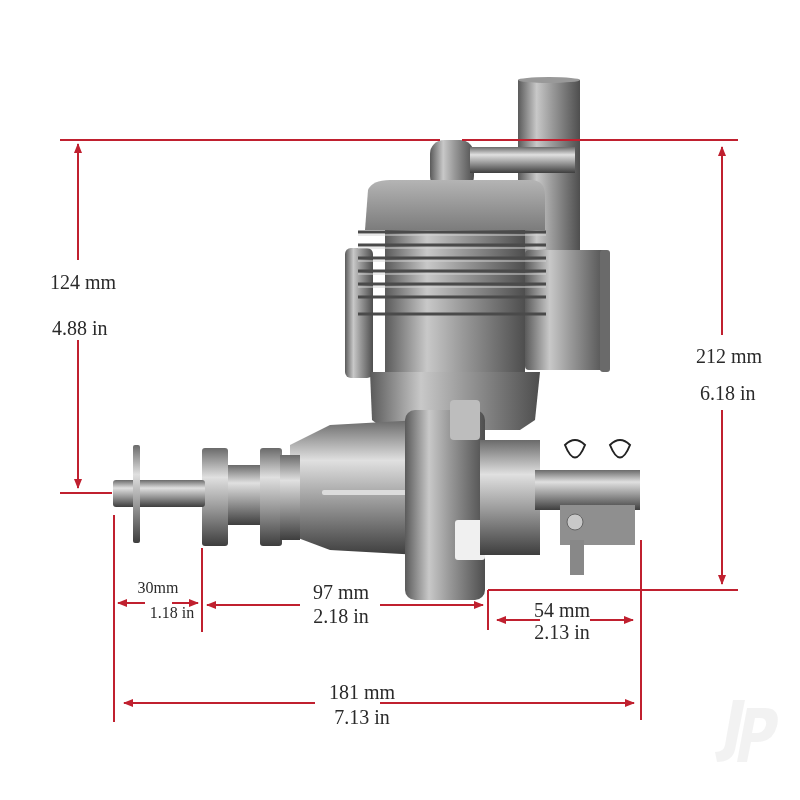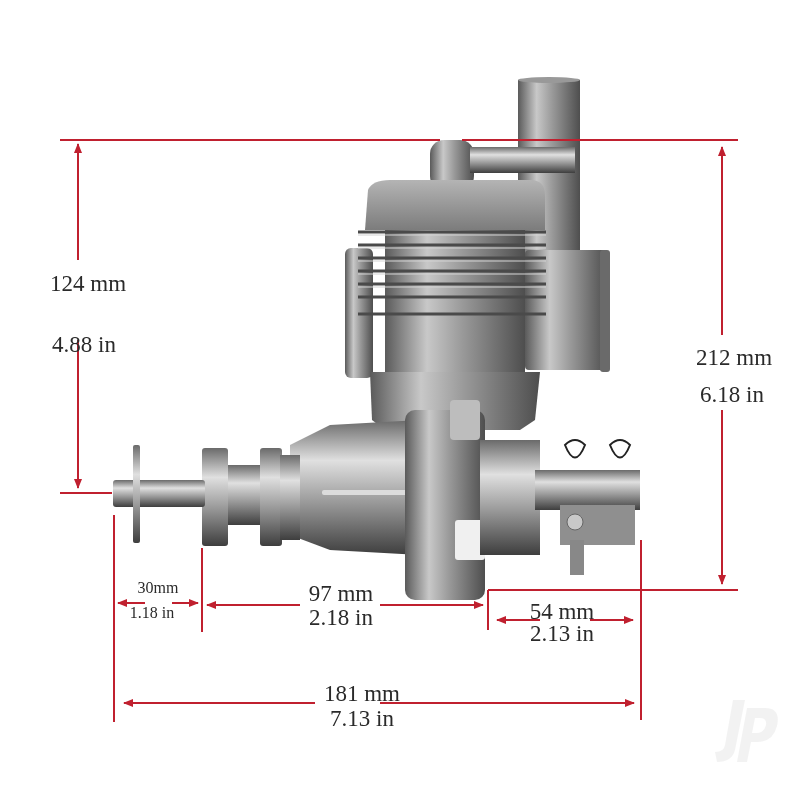--- a/index.html
+++ b/index.html
@@ -1,21 +1,21 @@
 <!DOCTYPE html>
 <html><head>
   <meta charset="utf-8">
   <style>
     html, body { margin: 0; padding: 0; background: #ffffff; }
     body { width: 800px; height: 800px; position: relative; overflow: hidden; font-family: "Liberation Serif", serif; }
     .canvas { position: absolute; left: 0; top: 0; width: 800px; height: 800px; }
     .dim-label {
       position: absolute;
       font-family: "Liberation Serif", serif;
-      font-size: 23px;
+      font-size: 20px;
       color: #2a2a2a;
       line-height: 1;
       white-space: nowrap;
     }
     .center { transform: translateX(-50%); text-align: left; }
     .watermark {
       position: absolute; left: 705px; top: 690px; width: 80px; height: 80px;
       opacity: 0.5;
     }
   </style>
@@ -132,27 +132,27 @@
 
     <line x1="540" y1="620" x2="497" y2="620" marker-end="url(#arr)"></line>
     <line x1="590" y1="620" x2="633" y2="620" marker-end="url(#arr)"></line>
 
     <line x1="315" y1="703" x2="124" y2="703" marker-end="url(#arr)"></line>
     <line x1="380" y1="703" x2="634" y2="703" marker-end="url(#arr)"></line>
   </g>
 </svg>
 
 <div class="dim-label" style="left:50px; top:272px;">124 mm</div>
-<div class="dim-label" style="left:52px; top:318px;margin-top:15px;">4.88 in</div>
+<div class="dim-label" style="left:52px; top:318px;">4.88 in</div>
 
 <div class="dim-label" style="left:696px; top:346px;">212 mm</div>
 <div class="dim-label" style="left:700px; top:383px;">6.18 in</div>
 
 <div class="dim-label center" style="left:158px; top:580px; font-size:16px;">30mm</div>
-<div class="dim-label center" style="left:152px; top:605px; font-size:16px;">1.18 in</div>
+<div class="dim-label center" style="left:172px; top:605px; font-size:16px;">1.18 in</div>
 
 <div class="dim-label center" style="left:341px; top:582px;">97 mm</div>
 <div class="dim-label center" style="left:341px; top:606px;">2.18 in</div>
 
 <div class="dim-label center" style="left:562px; top:600px;">54 mm</div>
 <div class="dim-label center" style="left:562px; top:622px;">2.13 in</div>
 
 <div class="dim-label center" style="left:362px; top:682px;">181 mm</div>
 <div class="dim-label center" style="left:362px; top:707px;">7.13 in</div>
 

